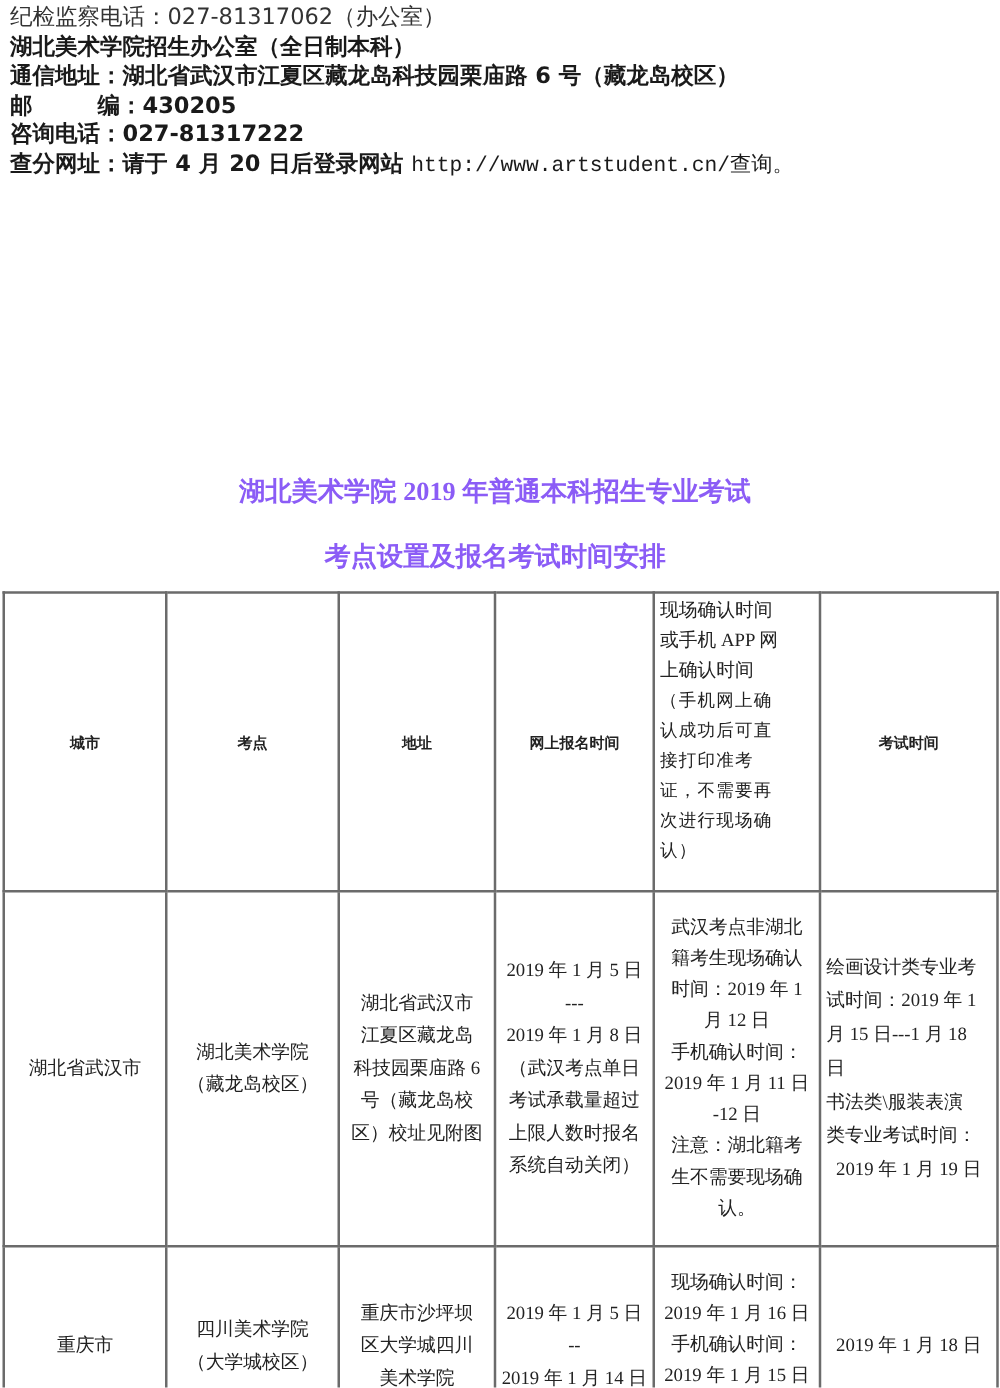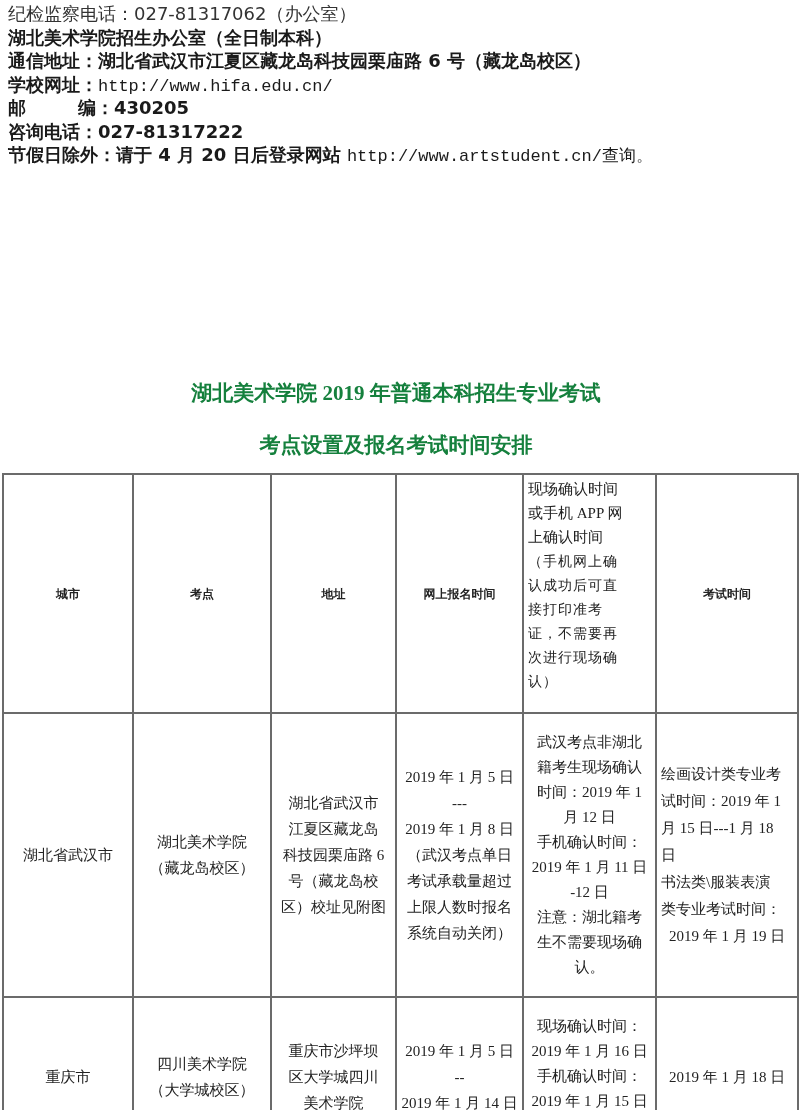--- a/index.html
+++ b/index.html
@@ -5,21 +5,21 @@
     html, body { margin: 0; padding: 0; background: #ffffff; }
     body { width: 800px; height: 1110px; position: relative; overflow: hidden; color: #1a1a1a; }
     .info-block { position: absolute; left: 8px; top: 2px; width: 790px; }
     .info-line { height: 23.5px; line-height: 23.5px; font-size: 18px; white-space: nowrap; font-family: "DejaVu Sans", sans-serif; }
     .info-line.light { color: #333; font-weight: normal; }
     .info-line.bold { font-weight: bold; }
     .info-line .mono { font-family: "Liberation Mono", monospace; font-weight: normal; font-size: 17px; }
     .info-line .normal { font-weight: normal; }
     .spacer { display: inline-block; width: 52px; }
 
-    .title-block { position: absolute; left: 0; top: 378px; width: 792px; text-align: center; font-family: "Liberation Serif", serif; font-weight: bold; font-size: 21px; color: #15803d; }
+    .title-block { position: absolute; left: 0; top: 378px; width: 792px; text-align: center; font-family: "Liberation Serif", serif; font-weight: bold; font-size: 21px; color: #8b5cf6; }
     .title-line1 { height: 30px; line-height: 30px; }
     .title-line2 { margin-top: 22px; height: 30px; line-height: 30px; }
 
     table.schedule { position: absolute; left: 2px; top: 473px; border-collapse: collapse; table-layout: fixed; font-family: "Liberation Serif", serif; font-size: 15px; color: #222; }
     table.schedule td, table.schedule th { border: 2px solid #6b6b6b; text-align: center; vertical-align: middle; padding: 16px 4px; line-height: 24px; }
     table.schedule th { font-weight: bold; font-size: 12px; }
     .header-row { height: 239px; }
     .row-wuhan { height: 260px; }
     .row-chongqing { height: 135px; }
     .cell-lines div { line-height: 26px; }
@@ -33,30 +33,27 @@
 </head>
 <body>
 
 <div class="info-block">
   <div class="info-line light">纪检监察电话：027-81317062（办公室）</div>
   <div class="info-line bold">湖北美术学院招生办公室（全日制本科）</div>
   <div class="info-line bold">
     <span>通信地址：</span><span>湖北省武汉市江夏区藏龙岛科技园栗庙路 6 号（藏龙岛校区）</span>
   </div>
   <div class="info-line bold">
-    <span>学校网址：</span><span class="mono">http://www.hifa.edu.cn/</span>
-  </div>
-  <div class="info-line bold">
     <span>邮</span><span class="spacer"></span><span>编：</span><span>430205</span>
   </div>
   <div class="info-line bold">
     <span>咨询电话：</span><span>027-81317222</span>
   </div>
   <div class="info-line bold">
-    <span>节假日除外：</span><span>请于 4 月 20 日后登录网站 </span><span class="mono">http://www.artstudent.cn/查询。</span>
+    <span>查分网址：</span><span>请于 4 月 20 日后登录网站 </span><span class="mono">http://www.artstudent.cn/查询。</span>
   </div>
 </div>
 
 <div class="title-block">
   <div class="title-line1">湖北美术学院 2019 年普通本科招生专业考试</div>
   <div class="title-line2">考点设置及报名考试时间安排</div>
 </div>
 
 <table class="schedule">
   <colgroup>

